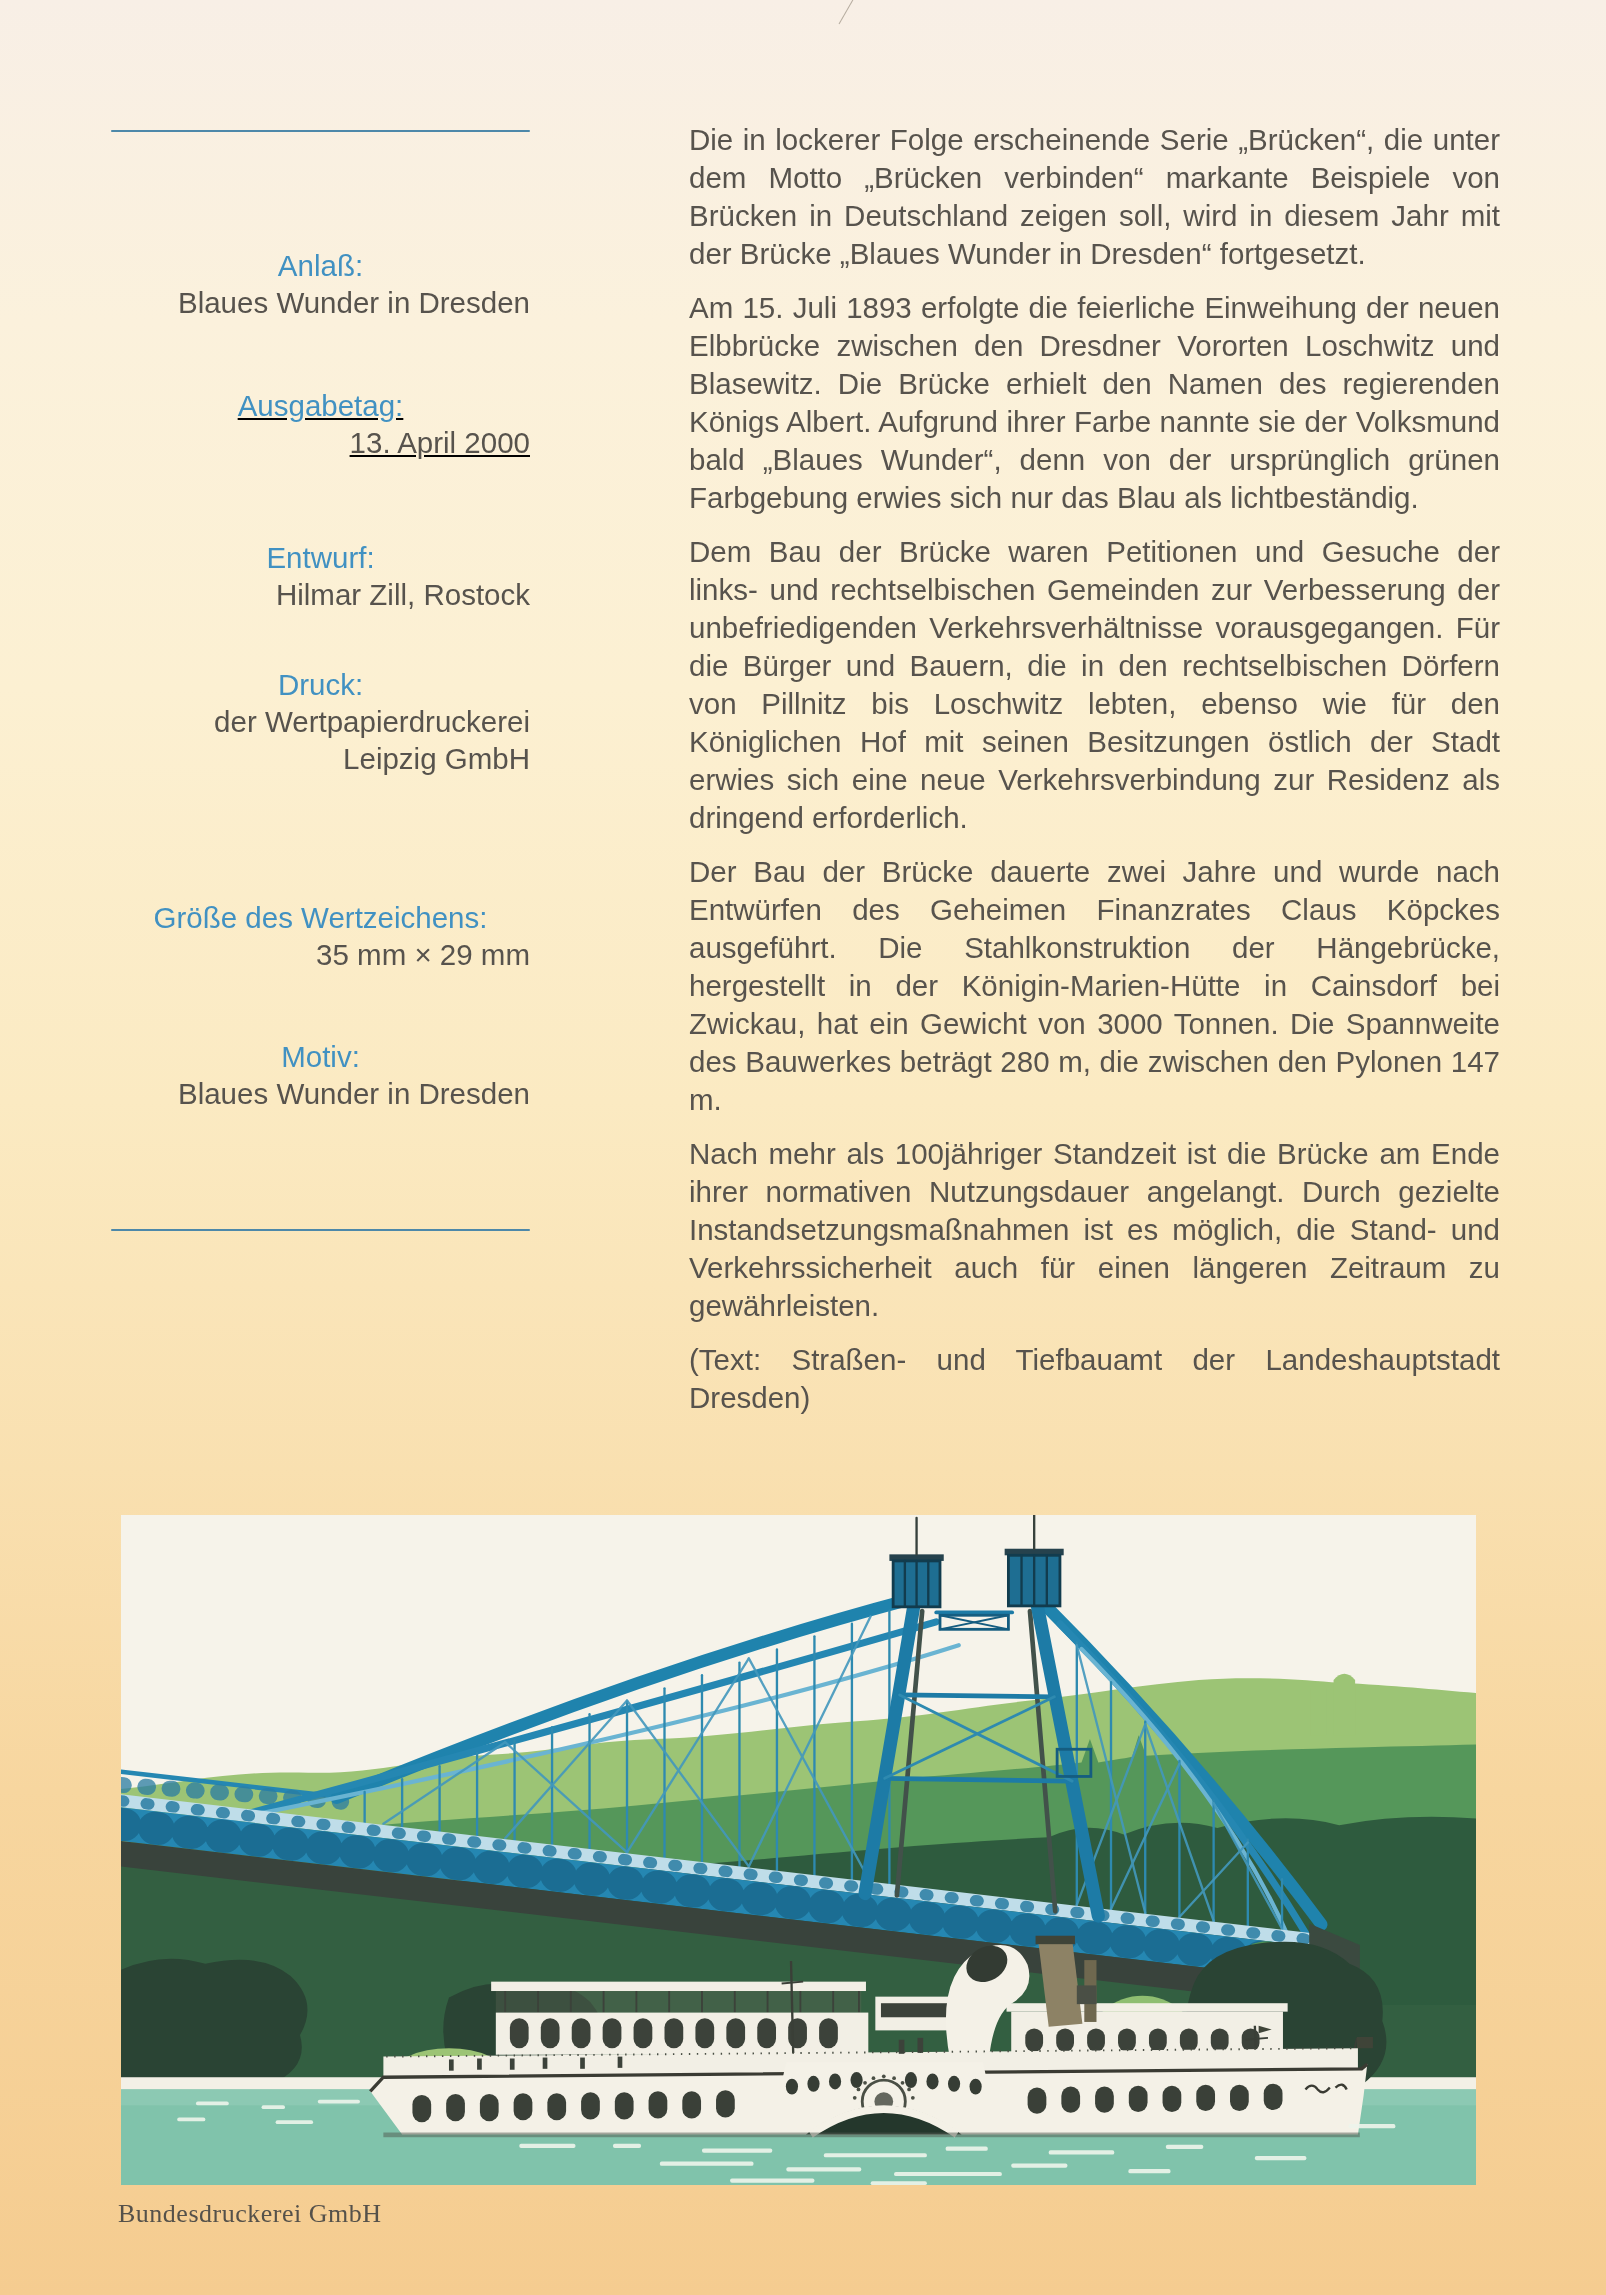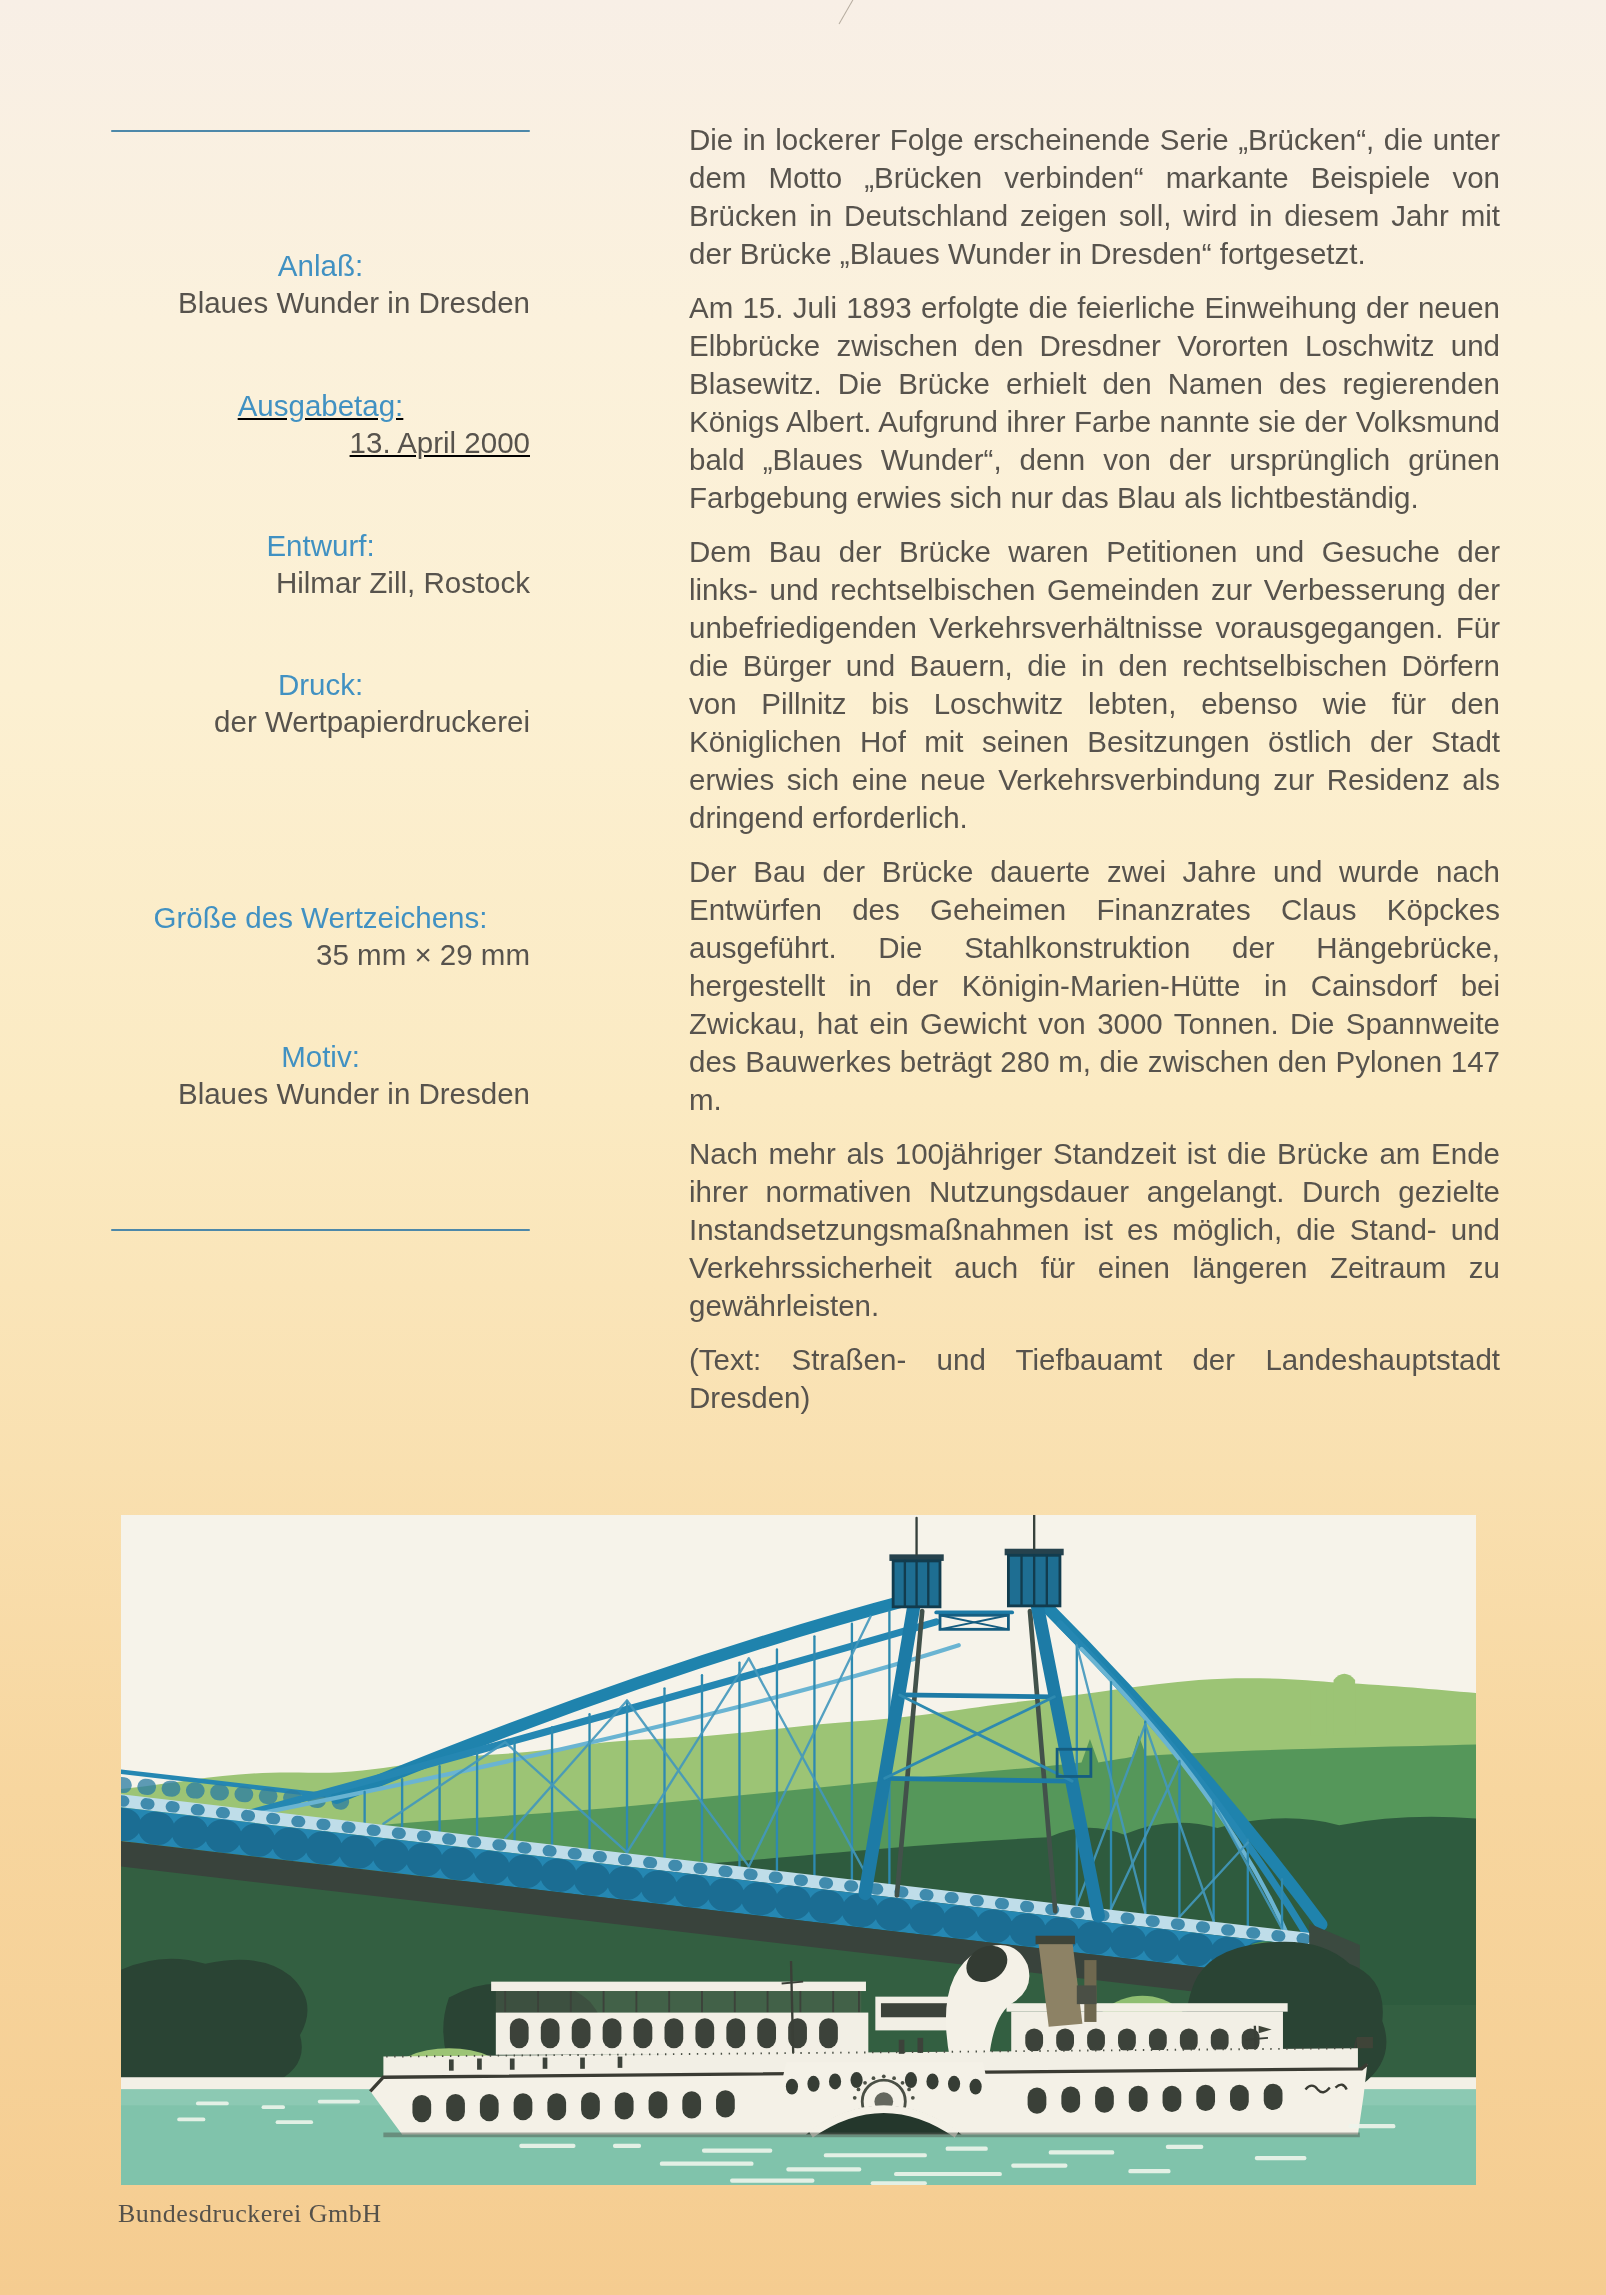--- a/index.html
+++ b/index.html
@@ -25,21 +25,21 @@
     position:absolute;left:846px;top:-3.7px;width:1.4px;height:30px;
     background:rgba(128,116,102,.55);transform:rotate(30deg);
   }
   
   .info-group{
     position:absolute;left:111px;width:419px;
     text-align:center;line-height:37px;font-size:29.5px;
   }
   .info-label{color:#4191c2;}
   .info-value{color:#57534d;text-align:right;}
-  #g0{top:247px;} #g1{top:387px;text-decoration:underline;} #g2{top:527px;}
+  #g0{top:247px;} #g1{top:387px;text-decoration:underline;} #g2{top:539px;}
   #g3{top:666px;} #g4{top:899px;} #g5{top:1038px;}
   
   #article{
     position:absolute;left:677px;top:121px;width:823px;
     font-size:29.5px;line-height:38px;color:#57534d;
     text-align:justify;
   }
   #article p{margin:0 0 16px 12px;}
   
   #illustration{
@@ -68,20 +68,21 @@
       <div class="info-label">Ausgabetag:</div>
       <div class="info-value">13. April 2000</div>
     </div>
     <div class="info-group" id="g2">
       <div class="info-label">Entwurf:</div>
       <div class="info-value">Hilmar Zill, Rostock</div>
     </div>
     <div class="info-group" id="g3">
       <div class="info-label">Druck:</div>
       <div class="info-value">der Wertpapierdruckerei</div>
+      <div class="info-value">Leipzig GmbH</div>
     </div>
     <div class="info-group" id="g4">
       <div class="info-label">Größe des Wertzeichens:</div>
       <div class="info-value">35 mm × 29 mm</div>
     </div>
     <div class="info-group" id="g5">
       <div class="info-label">Motiv:</div>
       <div class="info-value">Blaues Wunder in Dresden</div>
     </div>
   </div>

